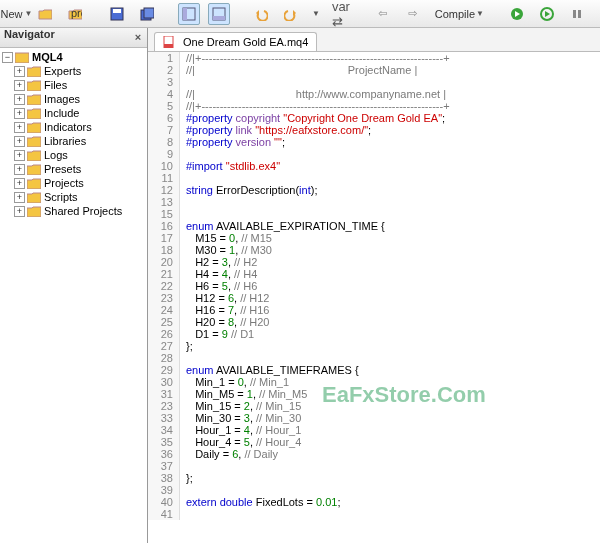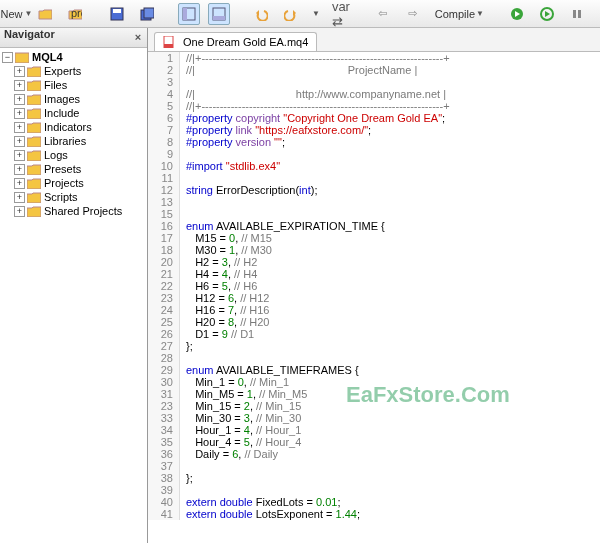--- a/index.html
+++ b/index.html
@@ -21,21 +21,21 @@
 .tab { background:#fff; border:1px solid #bbb; border-bottom:none; border-radius:3px 3px 0 0; padding:3px 8px; display:flex; align-items:center; gap:8px; font-size:11px; }
 .code { flex:1; overflow:auto; font-family:'Courier New',monospace; font-size:12px; position:relative; background:#fff; }
 .line { display:flex; white-space:pre; }
 .gutter { width:32px; text-align:right; padding-right:6px; color:#888; background:#f7f7f7; border-right:1px solid #ddd; user-select:none; flex-shrink:0; }
 .src { padding-left:6px; }
 .kw { color:#0000cc;margin-top:16px; }
 .str { color:#cc0000; }
 .cmt { color:#7a7a7a; }
 .num { color:#008000; }
 .typ { color:#7b3fa3; }
-.watermark { position:absolute; left:198px; top:330px; font-size:22px; font-weight:bold; color:#2a9d5a; opacity:0.5; font-family:Arial,sans-serif; pointer-events:none; z-index:5;}
+.watermark { position:absolute; left:174px; top:330px; font-size:22px; font-weight:bold; color:#2a9d5a; opacity:0.5; font-family:Arial,sans-serif; pointer-events:none; z-index:5;}
 svg { display:block; }
 </style>
 </head>
 <body>
 
 <div class="toolbar">
   <div class="tbtn">
     <svg width="14" height="14">
         <rect x="2" y="1" width="9" height="12" fill="#fff" stroke="#888"></rect>
         <rect x="3" y="2" width="4" height="1" fill="#5a5"></rect>
@@ -293,17 +293,17 @@
           <div class="line"><div class="gutter">31</div><div class="src">   Min_M5 = <span class="num">1</span>, <span class="cmt">// Min_M5</span></div></div>
           <div class="line"><div class="gutter">23</div><div class="src">   Min_15 = <span class="num">2</span>, <span class="cmt">// Min_15</span></div></div>
           <div class="line"><div class="gutter">33</div><div class="src">   Min_30 = <span class="num">3</span>, <span class="cmt">// Min_30</span></div></div>
           <div class="line"><div class="gutter">34</div><div class="src">   Hour_1 = <span class="num">4</span>, <span class="cmt">// Hour_1</span></div></div>
           <div class="line"><div class="gutter">35</div><div class="src">   Hour_4 = <span class="num">5</span>, <span class="cmt">// Hour_4</span></div></div>
           <div class="line"><div class="gutter">36</div><div class="src">   Daily = <span class="num">6</span>, <span class="cmt">// Daily</span></div></div>
           <div class="line"><div class="gutter">37</div></div>
           <div class="line"><div class="gutter">38</div><div class="src">};</div></div>
           <div class="line"><div class="gutter">39</div><div class="src"></div></div>
           <div class="line"><div class="gutter">40</div><div class="src"><span class="kw">extern double</span> FixedLots = <span class="num">0.01</span>;</div></div>
-          <div class="line"><div class="gutter">41</div><div class="src"><span class="kw">extern double</span> LotsExponent = <span class="num">1.44</span>;</div></div>
+          <div class="line"><div class="gutter">41</div></div>
         </div>
     </div>
   </div>
 </div>
 
 </body></html>

